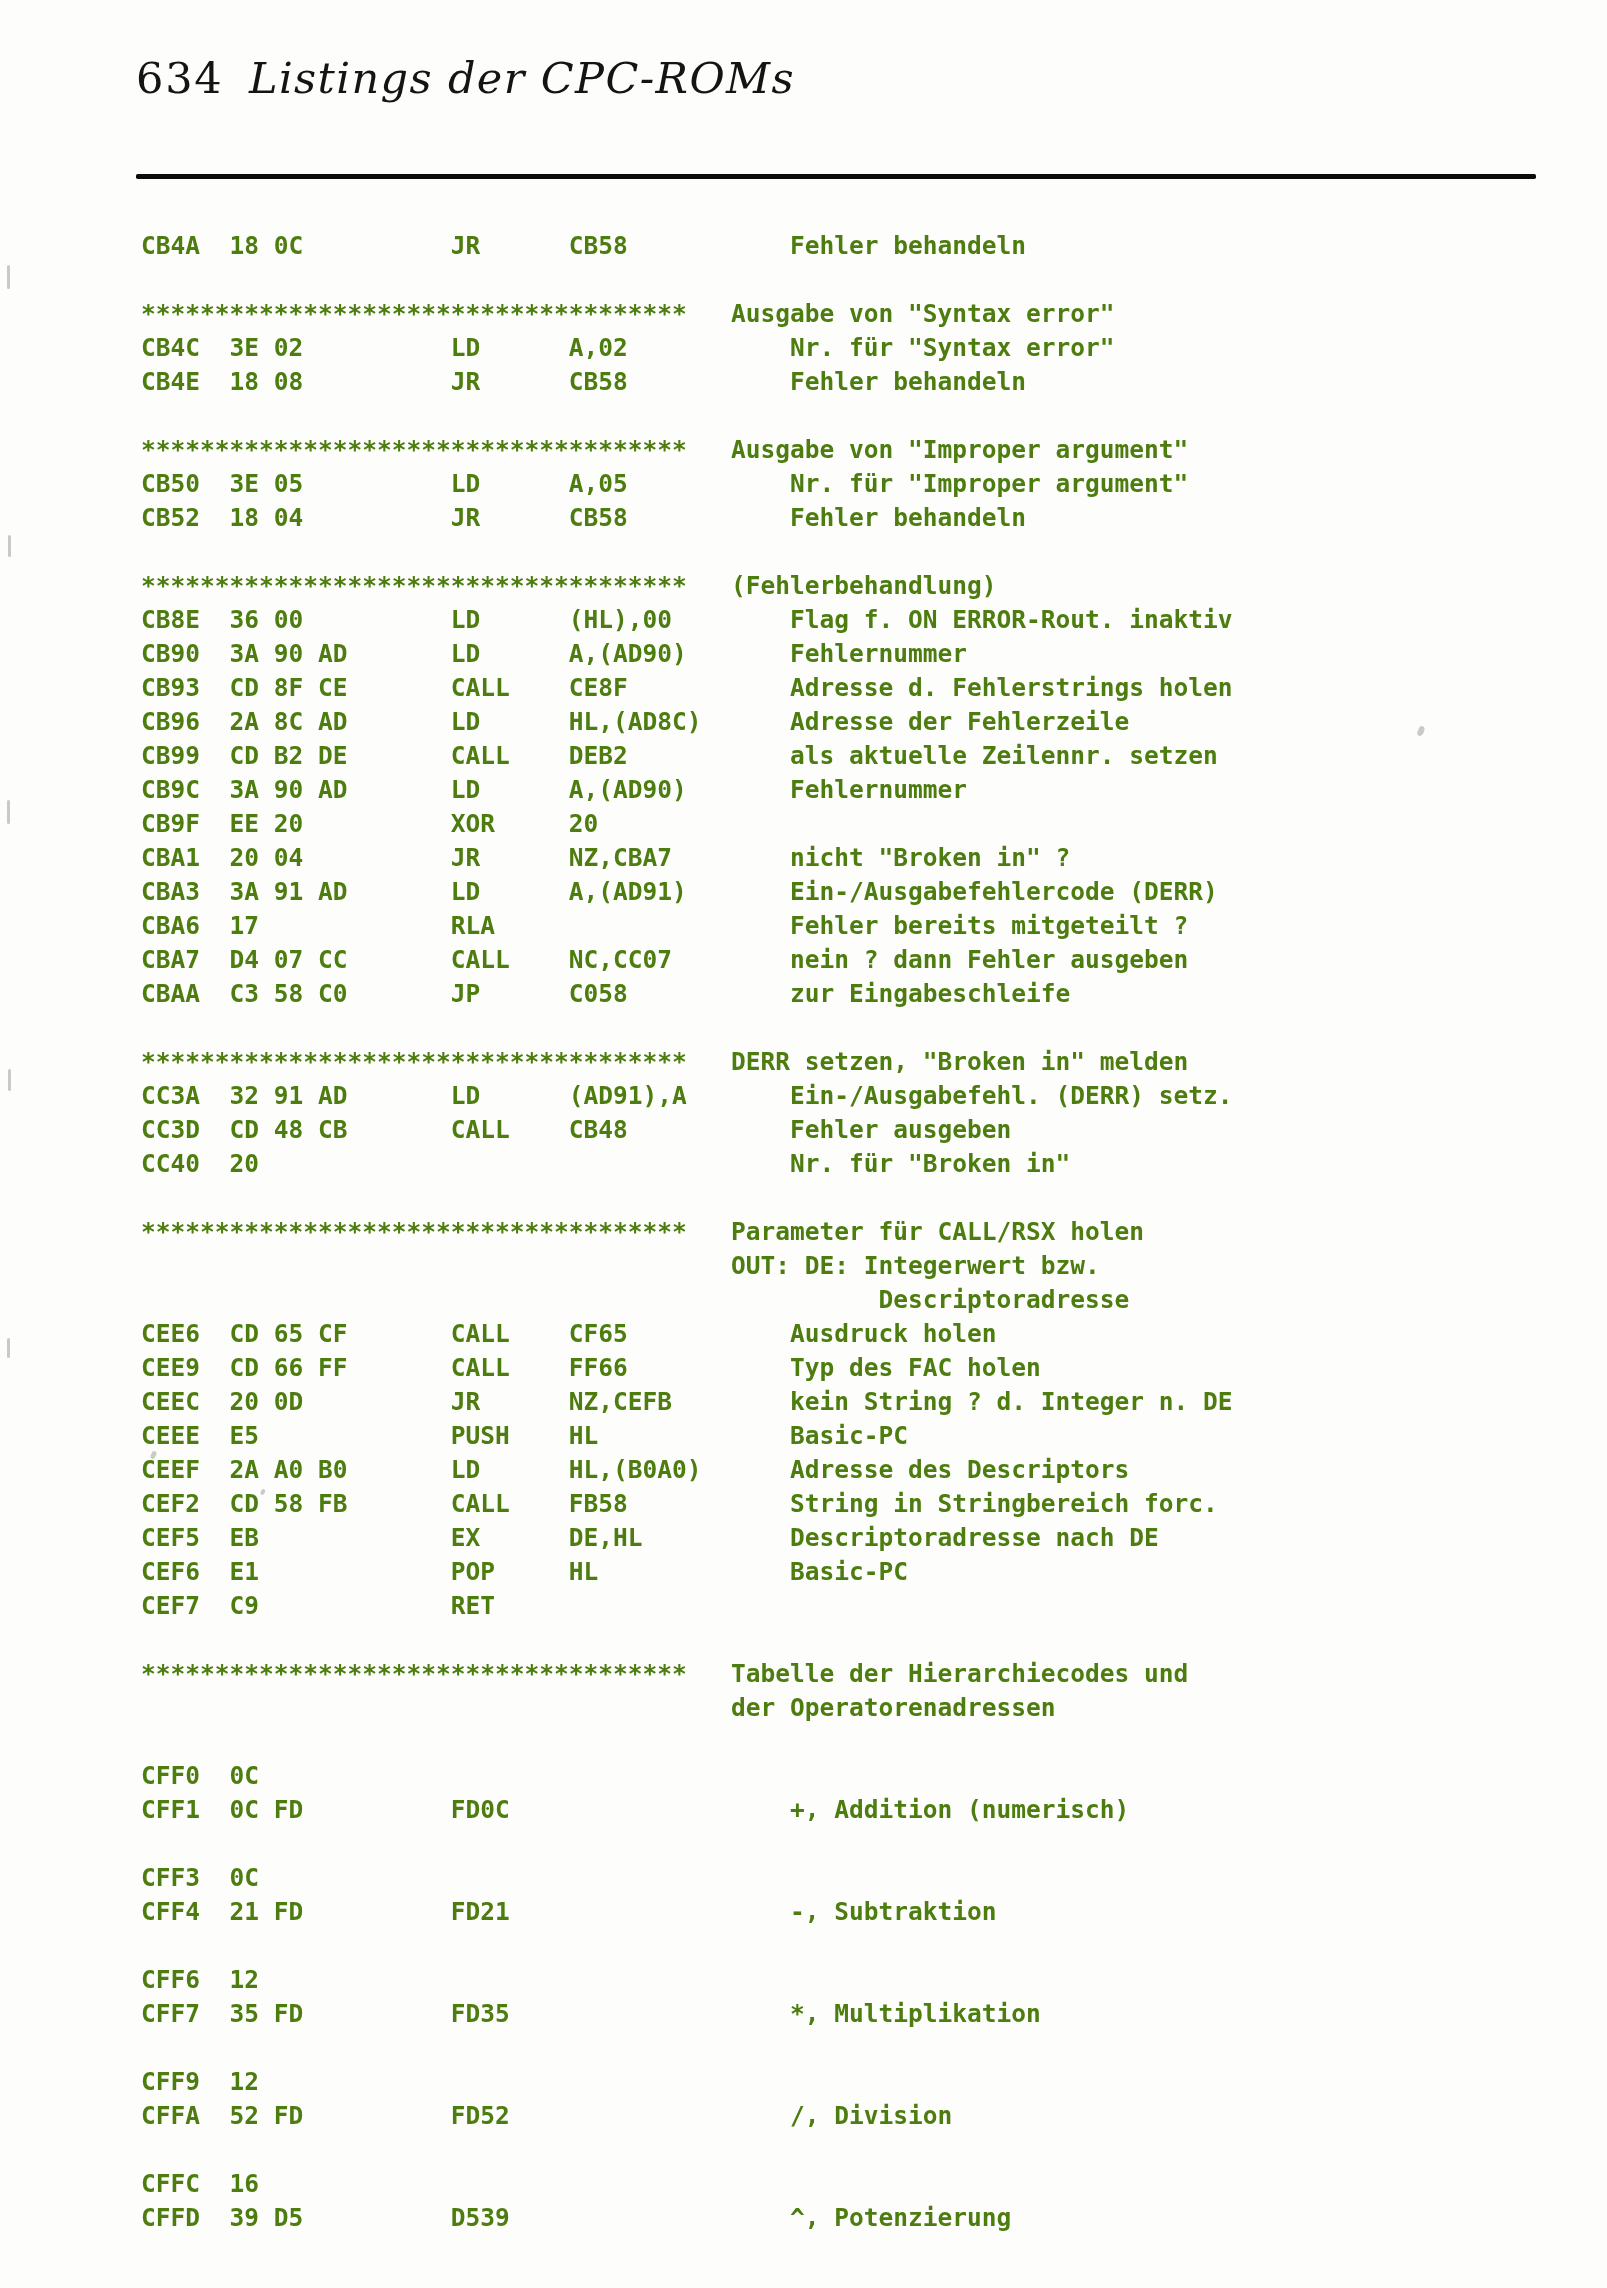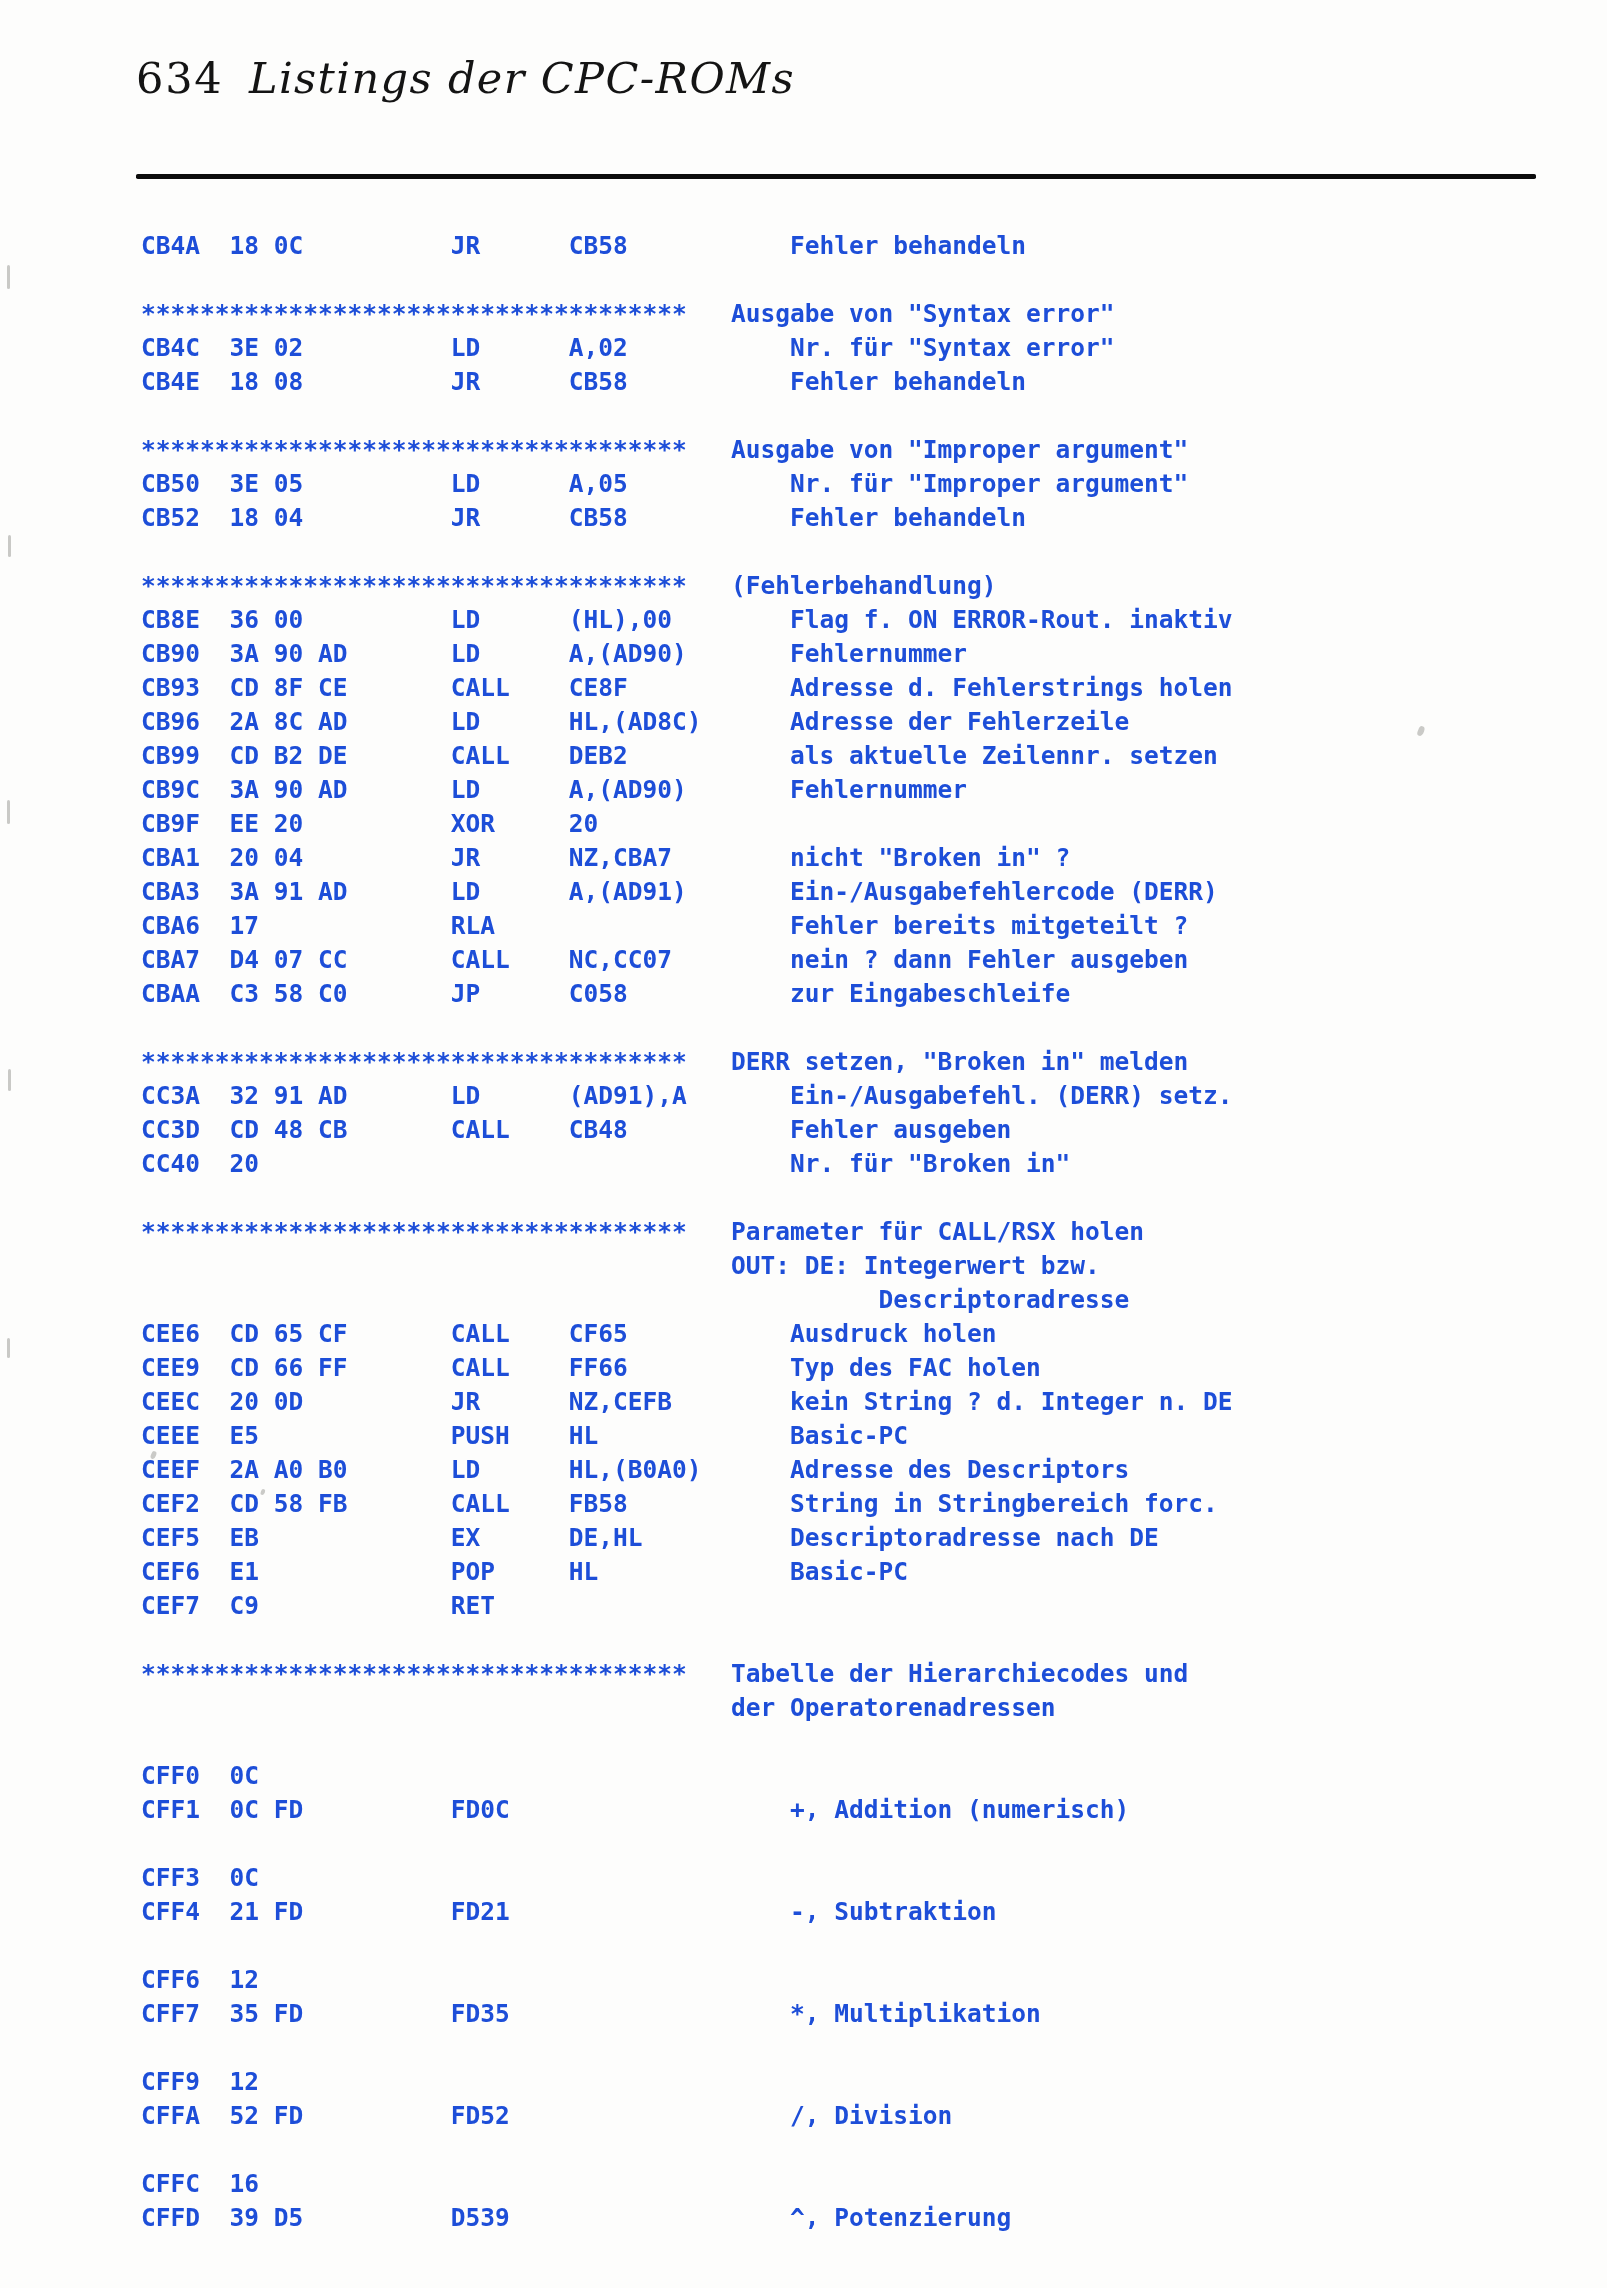--- a/index.html
+++ b/index.html
@@ -48,21 +48,21 @@
   }
   .listing {
     position: absolute;
     left: 141px;
     top: 229px;
     font-family: "DejaVu Sans Mono", "Liberation Mono", monospace;
     font-size: 24.5px;
     font-weight: bold;
     line-height: 34px;
     white-space: pre;
-    color: #1d4ed8;
+    color: #4d7c0f;
     letter-spacing: 0;
   }
   .ln {
     height: 34px;
   }
   
   .scan-mark {
     position: absolute;
     background: #c9c9c6;
     border-radius: 1.8px;

